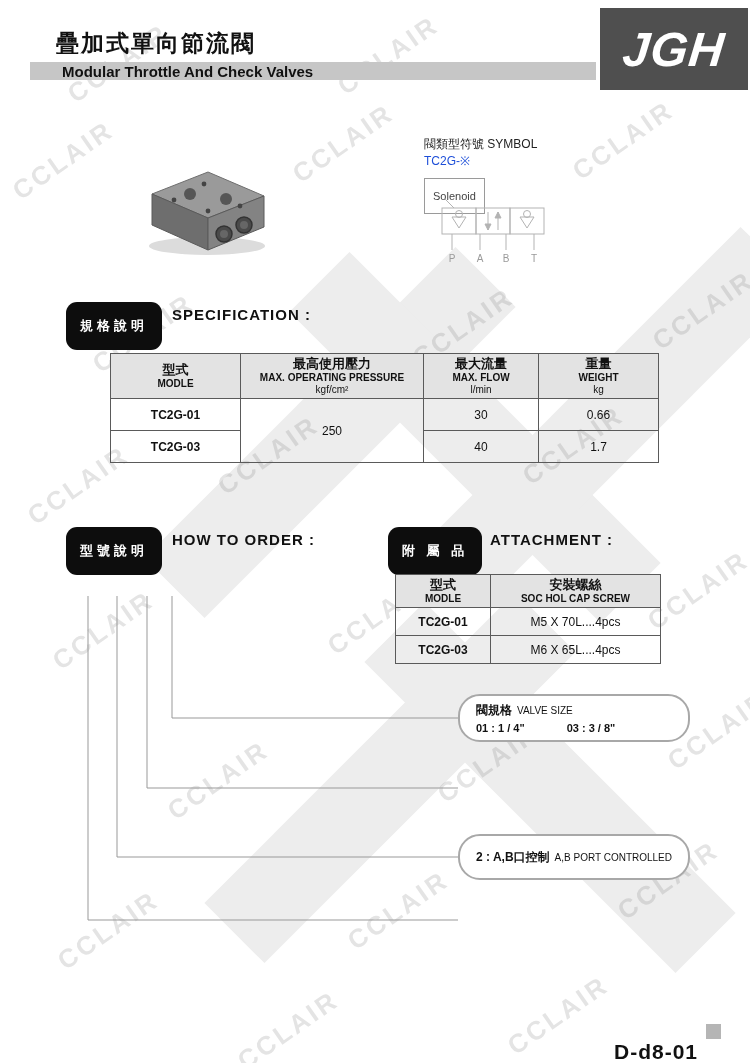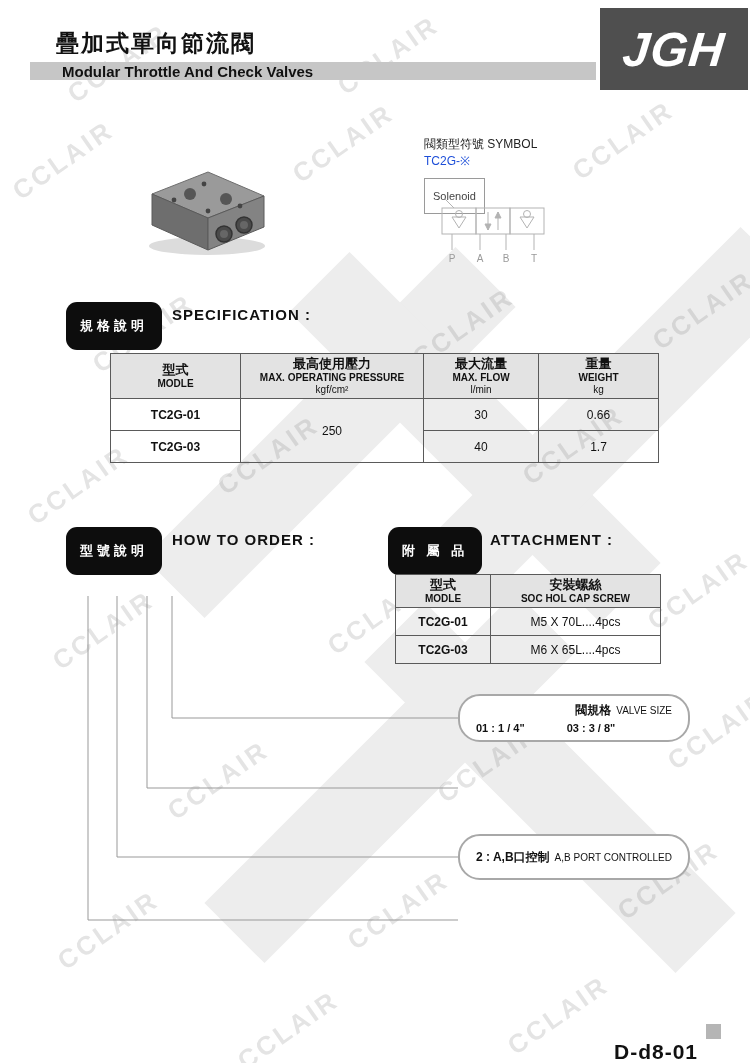--- a/index.html
+++ b/index.html
@@ -60,21 +60,21 @@
 
   
   #connectors{left:0;top:0;pointer-events:none;z-index:2;}
 
   
   .callout{position:absolute;z-index:3;left:458px;width:232px;box-sizing:border-box;
            background:#fff;border:2px solid #a8a8a8;border-radius:22px;
            padding:7px 16px;display:flex;flex-direction:column;justify-content:center;}
   .callout .t-zh{font-size:12px;font-weight:bold;display:inline;}
   .callout .t-en{font-size:10px;display:inline;margin-left:5px;}
-  .co-line{display:flex;align-items:baseline;justify-content:flex-end;}
+  .co-line{display:flex;align-items:baseline;}
   .co-opts{display:flex;gap:42px;font-size:11px;font-weight:bold;margin-top:3px;}
   #callout-1{top:694px;height:48px;}
   #callout-2{top:764px;height:48px;}
   #callout-3{top:834px;height:46px;}
   #callout-4{top:899px;height:42px;}
 
   
   .page-code{left:614px;top:1040px;font-size:21px;font-weight:bold;letter-spacing:1px;}
   .footer-sq{left:706px;top:1024px;width:15px;height:15px;background:#b5b5b5;}
 </style>

